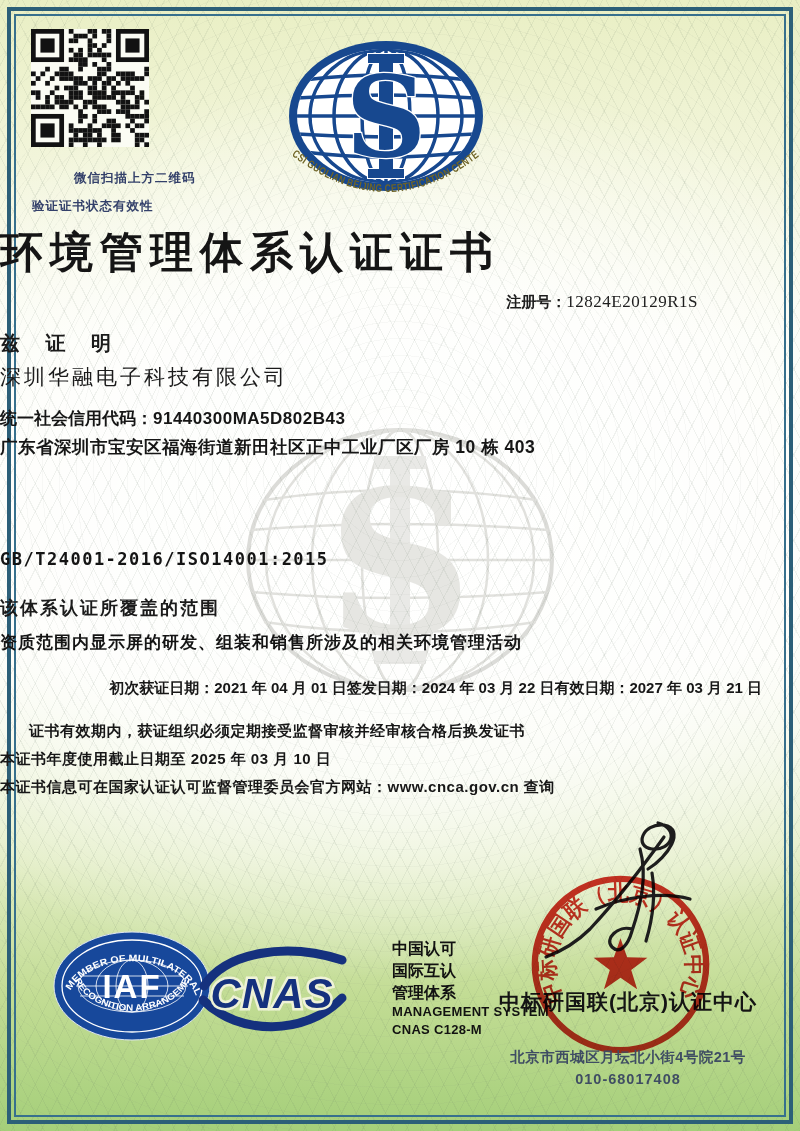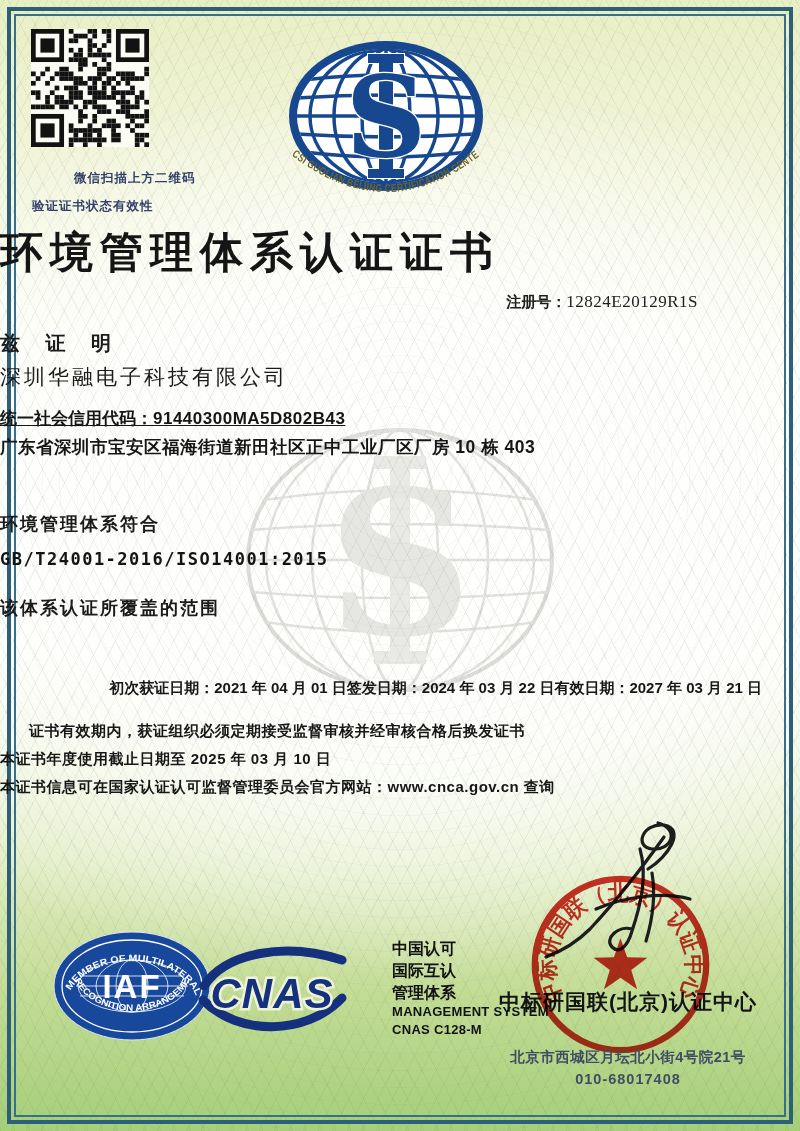--- a/index.html
+++ b/index.html
@@ -33,21 +33,21 @@
 
   .logo{ left:282px; top:38px; width:208px; height:172px; }
 
   .title{ top:224px; font-size:43px; font-weight:bold; color:#151515; letter-spacing:7px; }
   .regno{ top:292px; right:102px; font-size:15px; color:#1d1d1d; z-index:3; position:absolute;}
   .regno .lab{ font-weight:bold; }
   .regno .val{ font-family:"Liberation Serif", serif; font-size:17px; letter-spacing:.5px;}
 
   .certify{ top:330px; font-size:20px; font-weight:bold; letter-spacing:10px; color:#1b1b1b;}
   .company{ top:363px; font-size:21px; font-weight:normal; letter-spacing:3px; color:#1b1b1b;}
-  .credit { top:407px; font-size:17px; color:#161616; font-weight:600;text-decoration:underline;}
+  .credit { top:407px; font-size:17px; color:#161616; font-weight:600;}
   .credit .val{ font-weight:bold; letter-spacing:.5px;}
   .caddr  { top:435px; font-size:17.5px; color:#161616; font-weight:600; letter-spacing:.5px;}
 
   .conform{ top:512px; font-size:18px; font-weight:bold; color:#1b1b1b; letter-spacing:2px;}
   .standard{ top:549px; font-size:17px; font-weight:bold; font-family:"DejaVu Sans Mono", monospace; letter-spacing:1.5px; color:#141414;}
   .scopehead{ top:596px; font-size:18px; font-weight:bold; color:#1b1b1b; letter-spacing:2px;}
   .scope{ top:631px; font-size:17px; font-weight:bold; color:#141414; letter-spacing:1px;}
 
   .dates{ top:679px; left:0; width:800px; display:flex; justify-content:flex-end; padding:0 38px; font-size:15px; font-weight:600; color:#171717;}
   .note{ font-size:15px; font-weight:600; color:#171717; letter-spacing:.5px;}
@@ -364,23 +364,23 @@
     <span class="lab">注册号：</span><span class="val">12824E20129R1S</span>
   </div>
 
   <div class="abs ctr certify">兹 证 明</div>
   <div class="abs ctr company">深圳华融电子科技有限公司</div>
   <div class="abs ctr credit">
     <span>统一社会信用代码：</span><span class="val">91440300MA5D802B43</span>
   </div>
   <div class="abs ctr caddr">广东省深圳市宝安区福海街道新田社区正中工业厂区厂房 10 栋 403</div>
 
-  <div class="abs ctr conform">环境管理体系符合</div>
   <div class="abs ctr standard">GB/T24001-2016/ISO14001:2015</div>
   <div class="abs ctr scopehead">该体系认证所覆盖的范围</div>
+  <div class="abs ctr scope">资质范围内显示屏的研发、组装和销售所涉及的相关环境管理活动</div>
 
   <div class="abs dates">
     <div>
       <span>初次获证日期：</span><span>2021 年 04 月 01 日</span>
     </div>
     <div>
       <span>签发日期：</span><span>2024 年 03 月 22 日</span>
     </div>
     <div>
       <span>有效日期：</span><span>2027 年 03 月 21 日</span>

